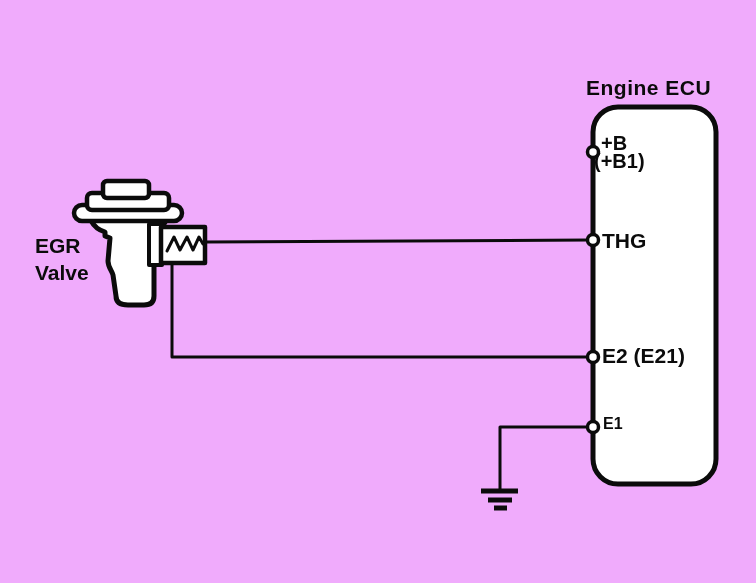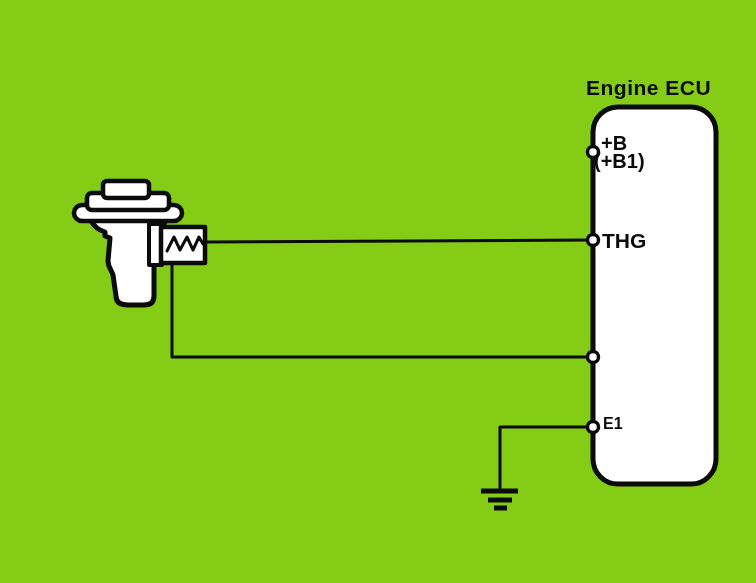--- a/index.html
+++ b/index.html
@@ -4,21 +4,21 @@
 <style>
   html, body {
     margin: 0;
     padding: 0;
     background: #ffffff;
   }
   .stage {
     position: relative;
     width: 756px;
     height: 583px;
-    background: #84cc16;
+    background: #f0abfc;
     overflow: hidden;
     font-family: "Liberation Sans", sans-serif;
   }
   .stage svg {
     position: absolute;
     left: 0;
     top: 0;
   }
   .lbl {
     position: absolute;
@@ -95,18 +95,23 @@
     </g>
   </svg>
 
   <div class="lbl lbl-title">Engine ECU</div>
 
   <div class="lbl lbl-pb">+B</div>
   <div class="lbl lbl-pb1">(+B1)</div>
 
   <div class="lbl lbl-thg">THG</div>
 
+  <div class="lbl lbl-e2">E2 (E21)</div>
 
   <div class="lbl lbl-e1">E1</div>
 
+  <div class="lbl lbl-valve">
+    <div>EGR</div>
+    <div>Valve</div>
+  </div>
 
 
 </div>
 
 </body></html>

